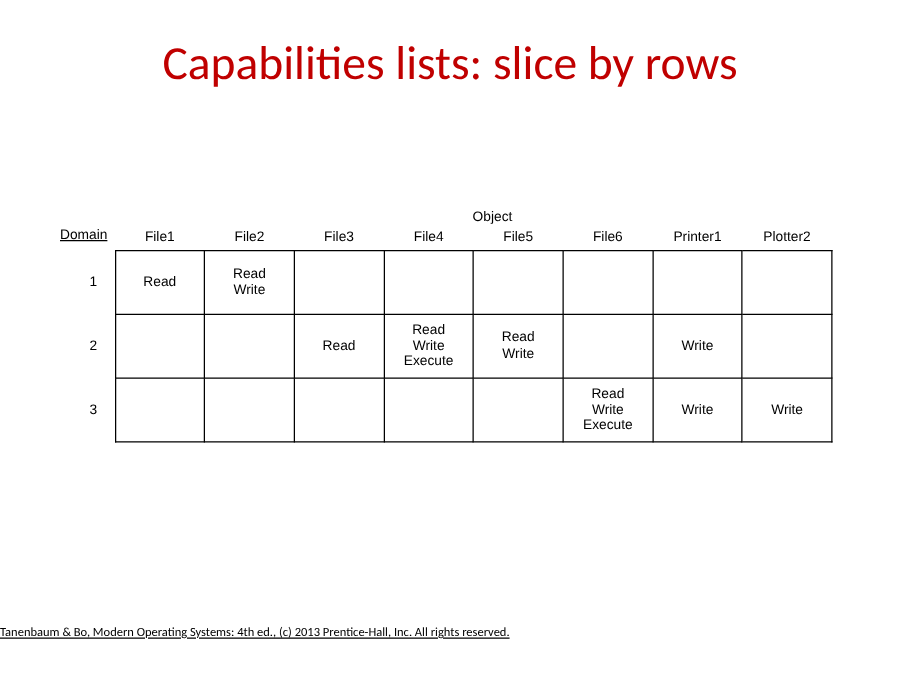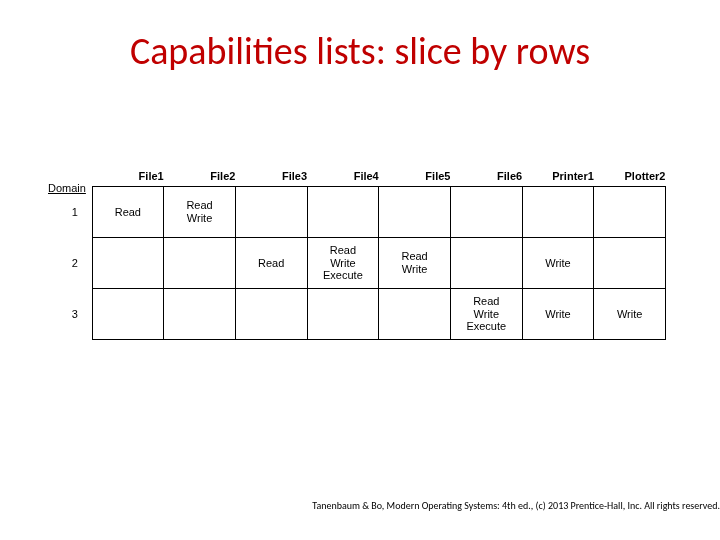--- a/index.html
+++ b/index.html
@@ -46,22 +46,22 @@
     left: -10px;
     top: 14px;
     text-decoration: underline;
   }
   table.matrix {
     border-collapse: collapse;
     width: 100%;
     table-layout: fixed;
   }
   table.matrix th {
-    font-weight: bold;
-    text-align: right;
+    font-weight: normal;
+    text-align: center;
     padding: 2px 0 4px 0;
     border: none;
   }
   table.matrix th.rowhead-spacer {
     width: 34px;
   }
   table.matrix td.rowhead {
     border: none;
     text-align: center;
     vertical-align: middle;
@@ -82,34 +82,36 @@
     right: 0;
     text-align: center;
     font-size: 22px;
     color: #000;
   }
   .footer {
     position: absolute;
     bottom: 28px;
     left: 0;
     right: 0;
-    text-align: right;
+    text-align: left;
     font-size: 10px;
     color: #000;
+    text-decoration: underline;
   }
   .multi span { display: block; }
 </style>
 </head>
 <body>
 
 <div class="slide">
 
   <div class="title">Capabilities lists: slice by rows</div>
 
   <div class="matrix-wrap">
+    <div class="obj-label">Object</div>
     <div class="domain-label">Domain</div>
 
     <table class="matrix">
       <tbody>
           <tr>
         <th class="rowhead-spacer"></th>
         <th>File1</th>
         <th>File2</th>
         <th>File3</th>
         <th>File4</th>

